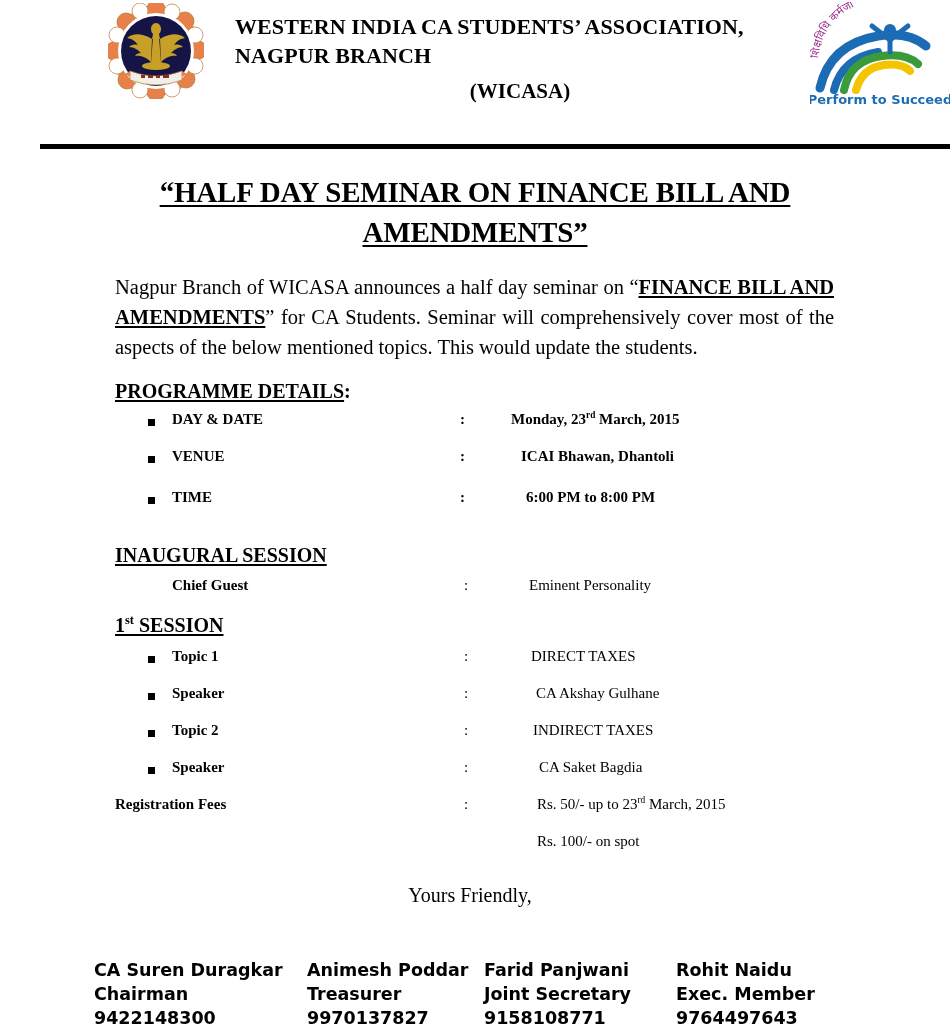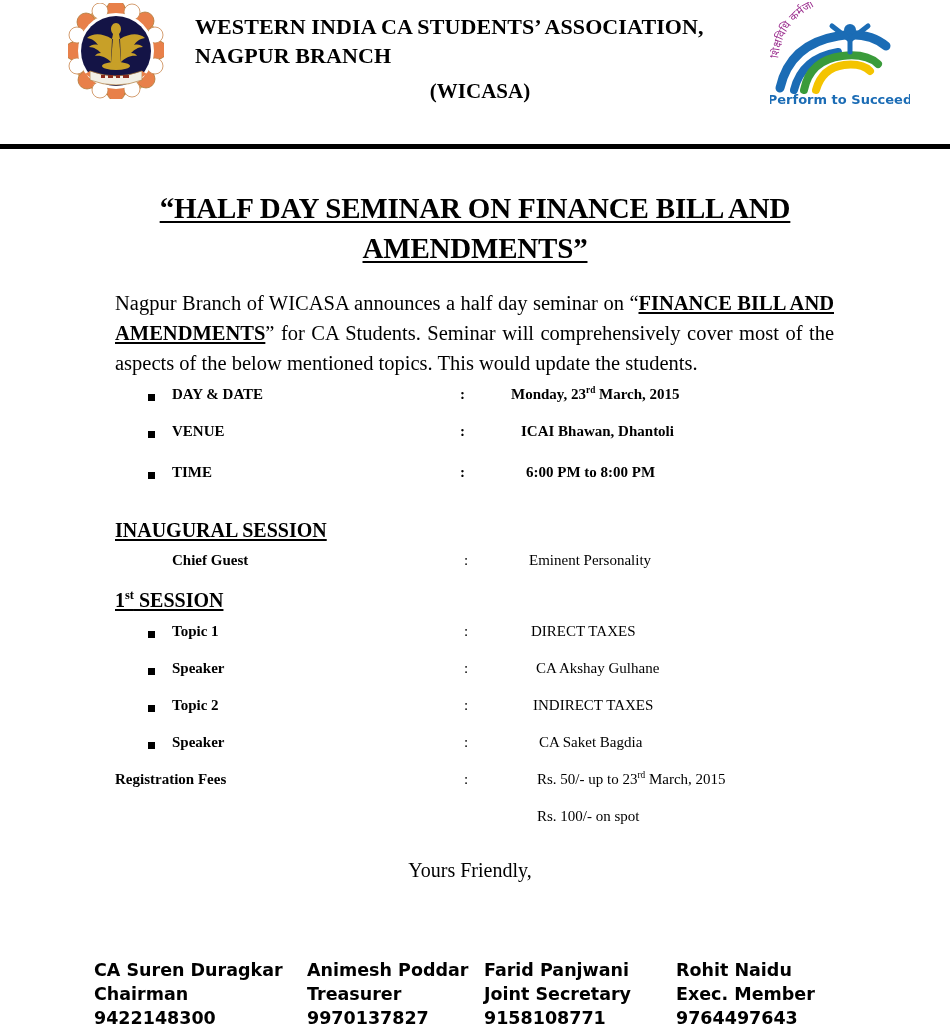--- a/index.html
+++ b/index.html
@@ -13,20 +13,21 @@
     position: relative;
     overflow: hidden;
     font-family: "Liberation Serif", "DejaVu Serif", serif;
     color: #000000;
   }
 
   
   .header {
     position: relative;
     height: 128px;
+    margin-left: 40px;
   }
   .logo-icai {
     position: absolute;
     left: 68px;
     top: 3px;
     width: 96px;
     height: 96px;
   }
   .logo-icai svg { display: block; }
 
@@ -74,21 +75,21 @@
 
   
   .sheet {
     position: absolute;
     left: 0;
     top: 150px;
     width: 950px;
   }
 
   .main-heading {
-    margin: 38px 0 0 0;
+    margin: 22px 0 0 0;
     padding: 0 105px 0 105px;
     text-align: center;
     font-family: "Liberation Serif", "DejaVu Serif", serif;
     font-weight: bold;
     font-size: 29px;
     line-height: 40px;
     letter-spacing: -0.2px;
   }
   .main-heading span {
     text-decoration: underline;
@@ -283,20 +284,21 @@
 </div>
 
 <div class="sheet">
 
   <div class="main-heading">
     <span>“HALF DAY SEMINAR ON FINANCE BILL AND AMENDMENTS”</span>
   </div>
 
   <p class="intro"><span>Nagpur Branch of WICASA announces a half day seminar on “</span><b>FINANCE BILL AND AMENDMENTS</b><span>” for CA Students. Seminar will comprehensively cover most of the aspects of the below mentioned topics. This would update the students.</span></p>
 
+  <div class="section-head"><span class="u">PROGRAMME DETAILS</span><span>:</span></div>
 
   <div style="margin-top:8px">
     <div class="row">
       <span class="bullet"></span>
       <span class="label">DAY &amp; DATE</span>
       <span class="colon" style="left:460px">:</span>
       <span class="value bold" style="left:511px"><span>Monday, 23</span><sup>rd</sup><span> March, 2015</span></span>
     </div>
     <div class="row">
       <span class="bullet"></span>

